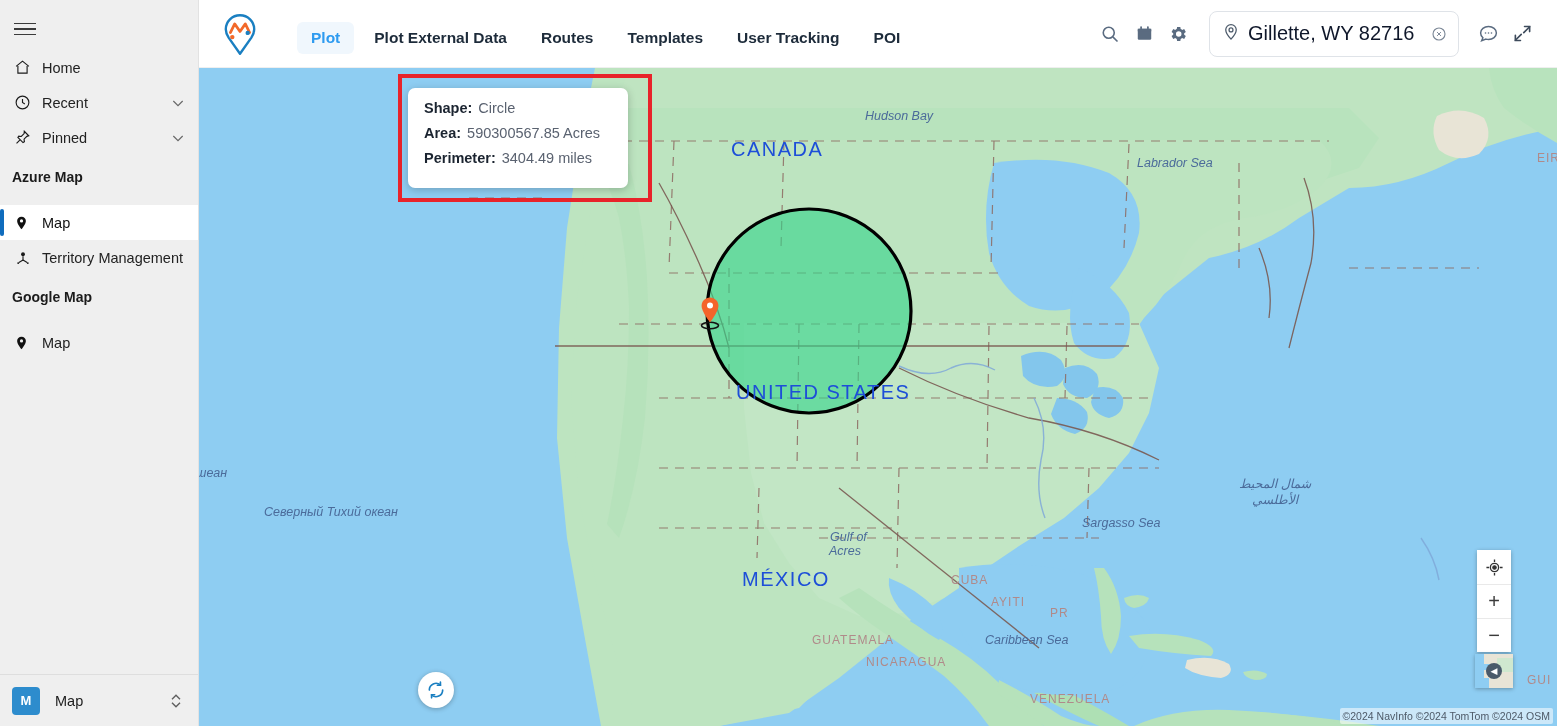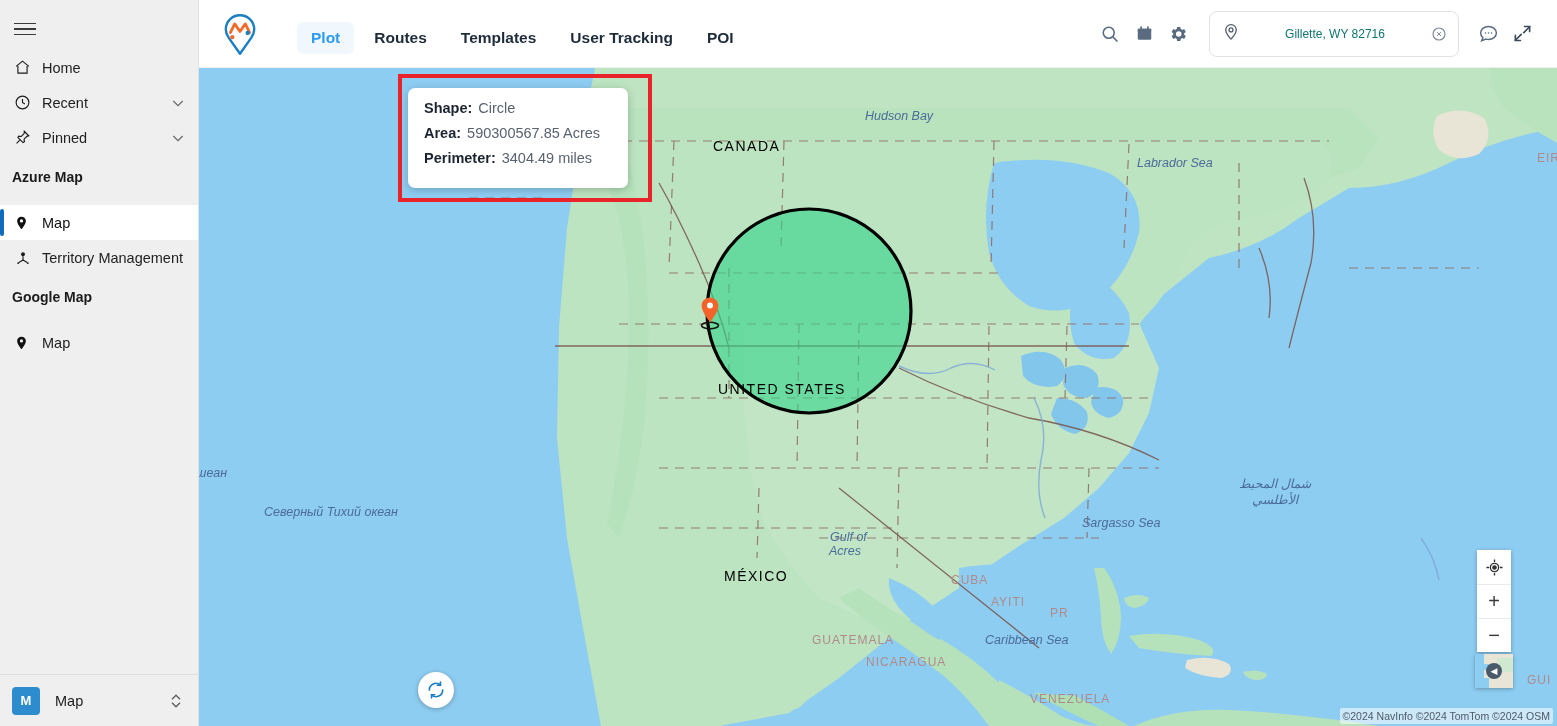--- a/index.html
+++ b/index.html
@@ -106,39 +106,39 @@
     width: 34px; height: 34px; display:flex; align-items:center; justify-content:center;
     cursor: pointer; color: #5a6b80;
   }
   .searchbox {
     margin-left: 14px;
     width: 250px; height: 46px;
     border: 1px solid #dfe3e8; border-radius: 8px;
     display: flex; align-items: center; padding: 0 10px 0 12px; gap: 8px;
     background: #fff;
   }
-  .searchbox .val { flex: 1; font-size: 12px; color: #0f766e; white-space: nowrap; text-align: center; }
+  .searchbox .val { flex: 1; font-size: 20px; color: #0f172a; white-space: nowrap; }
   .clear-x { width: 18px; height: 18px; cursor: pointer; }
   .spacer-10 { width: 12px; }
 
   
   .map {
     position: absolute; left: 0; top: 68px;
     width: 1358px; height: 658px;
     background: #8ecdf2;
     overflow: hidden;
   }
   .map svg.basemap { position:absolute; left:0; top:0; width:1358px; height:658px; display:block;}
 
   .map-label {
     position: absolute; pointer-events: none; white-space: nowrap;
     font-family: "Liberation Sans", sans-serif;
   }
   .lbl-sea { color: #4b6b9a; font-style: italic; font-size: 12.5px; }
-  .lbl-country { color: #000000; font-size: 14px; letter-spacing: 1.5px; }
+  .lbl-country { color: #1d4ed8; font-size: 20px; letter-spacing: 1.5px; margin-left: 18px; }
   .lbl-country-sm { color: #b08a8a; font-size: 12px; letter-spacing: 1px; }
 
   
   .annot-rect {
     position: absolute; left: 199px; top: 74px;
     width: 254px; height: 128px;
     border: 4px solid #e8232a;
     z-index: 20; pointer-events: none;
   }
   .info-card {
@@ -313,20 +313,21 @@
         <svg width="38" height="44" viewBox="0 0 40 48">
           <path d="M20 3.5C11.4 3.5 4.5 10.3 4.5 18.8c0 3.4 1.2 6.2 3.1 9.1L20 45.5l12.4-17.6c1.9-2.9 3.1-5.7 3.1-9.1C35.5 10.3 28.6 3.5 20 3.5z" fill="none" stroke="#1a7fc1" stroke-width="2.6" stroke-linejoin="round"></path>
           <path d="M9.5 22.5 14.2 13l5.8 8.2L25.8 13l4.7 9.5" fill="none" stroke="#f2692a" stroke-width="3" stroke-linecap="round" stroke-linejoin="round"></path>
           <circle cx="11.6" cy="27.4" r="2.4" fill="#f2692a"></circle>
           <circle cx="28.4" cy="22.8" r="2.4" fill="#1a7fc1"></circle>
         </svg>
       </div>
 
       <nav class="tabs">
         <div class="tab active">Plot</div>
+        <div class="tab">Plot External Data</div>
         <div class="tab">Routes</div>
         <div class="tab">Templates</div>
         <div class="tab">User Tracking</div>
         <div class="tab">POI</div>
       </nav>
 
       <div class="top-actions">
 
         <div class="icon-btn">
           <svg width="20" height="20" viewBox="0 0 24 24" fill="none" stroke="#5a6b80" stroke-width="1.9">

